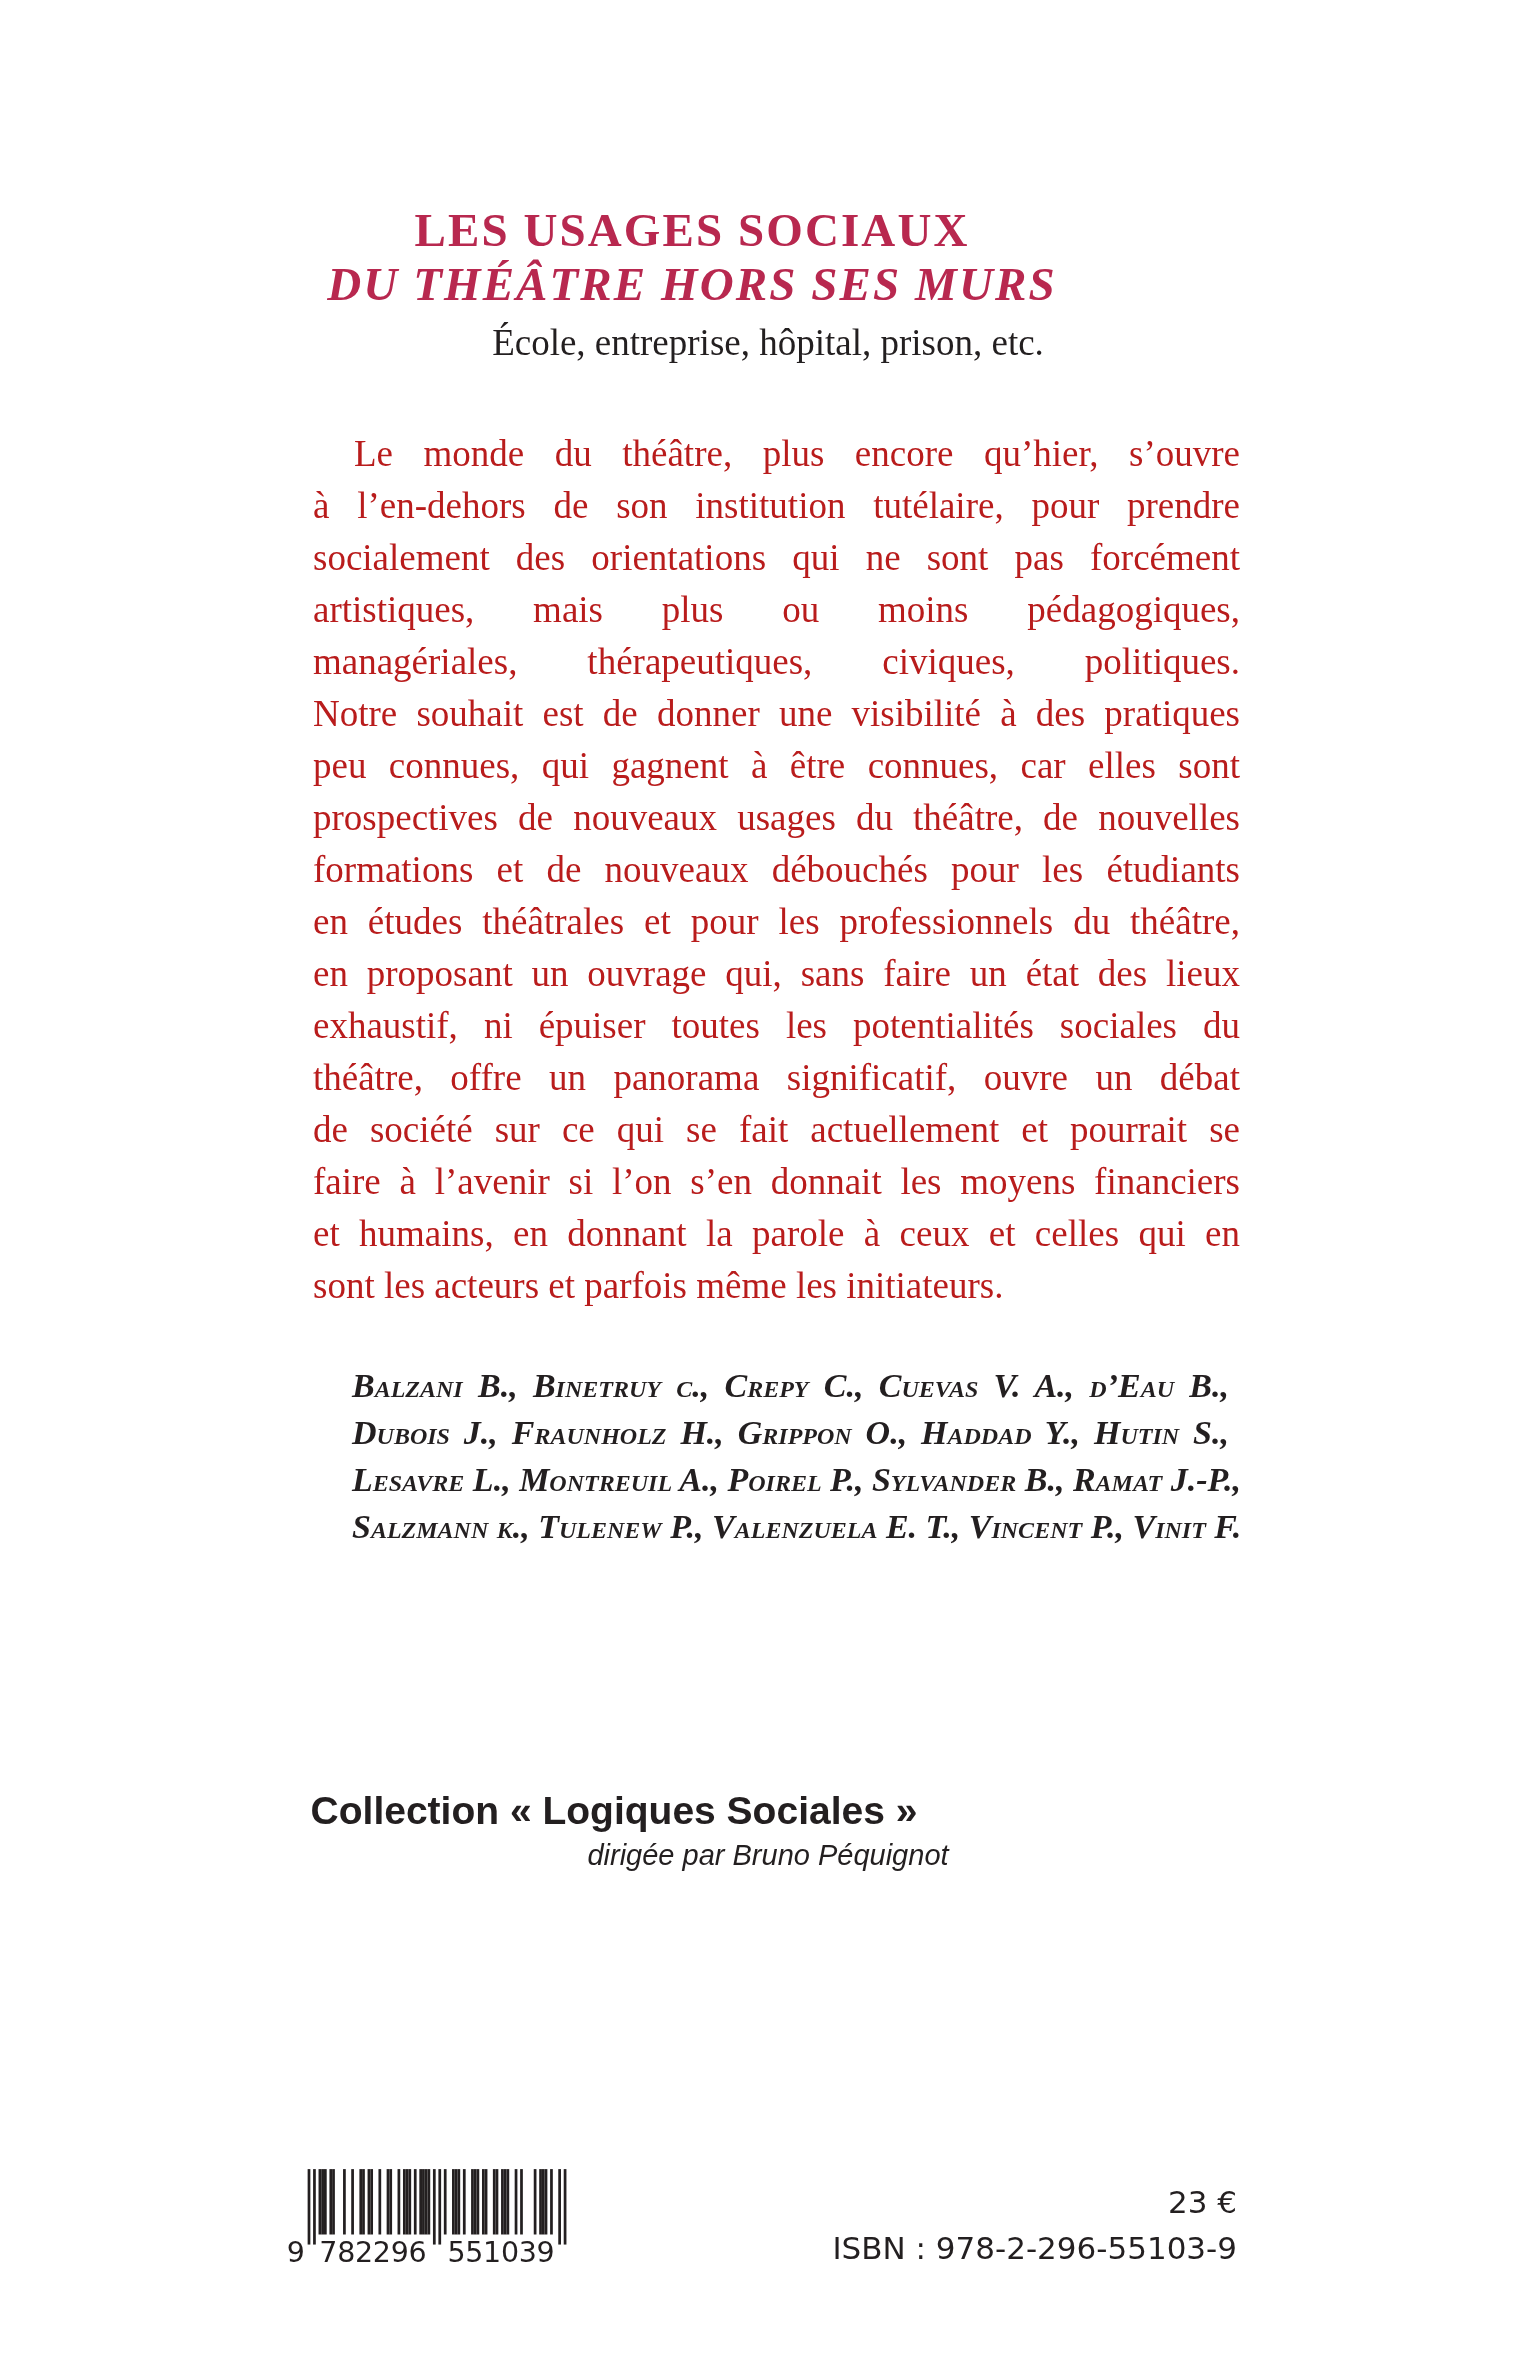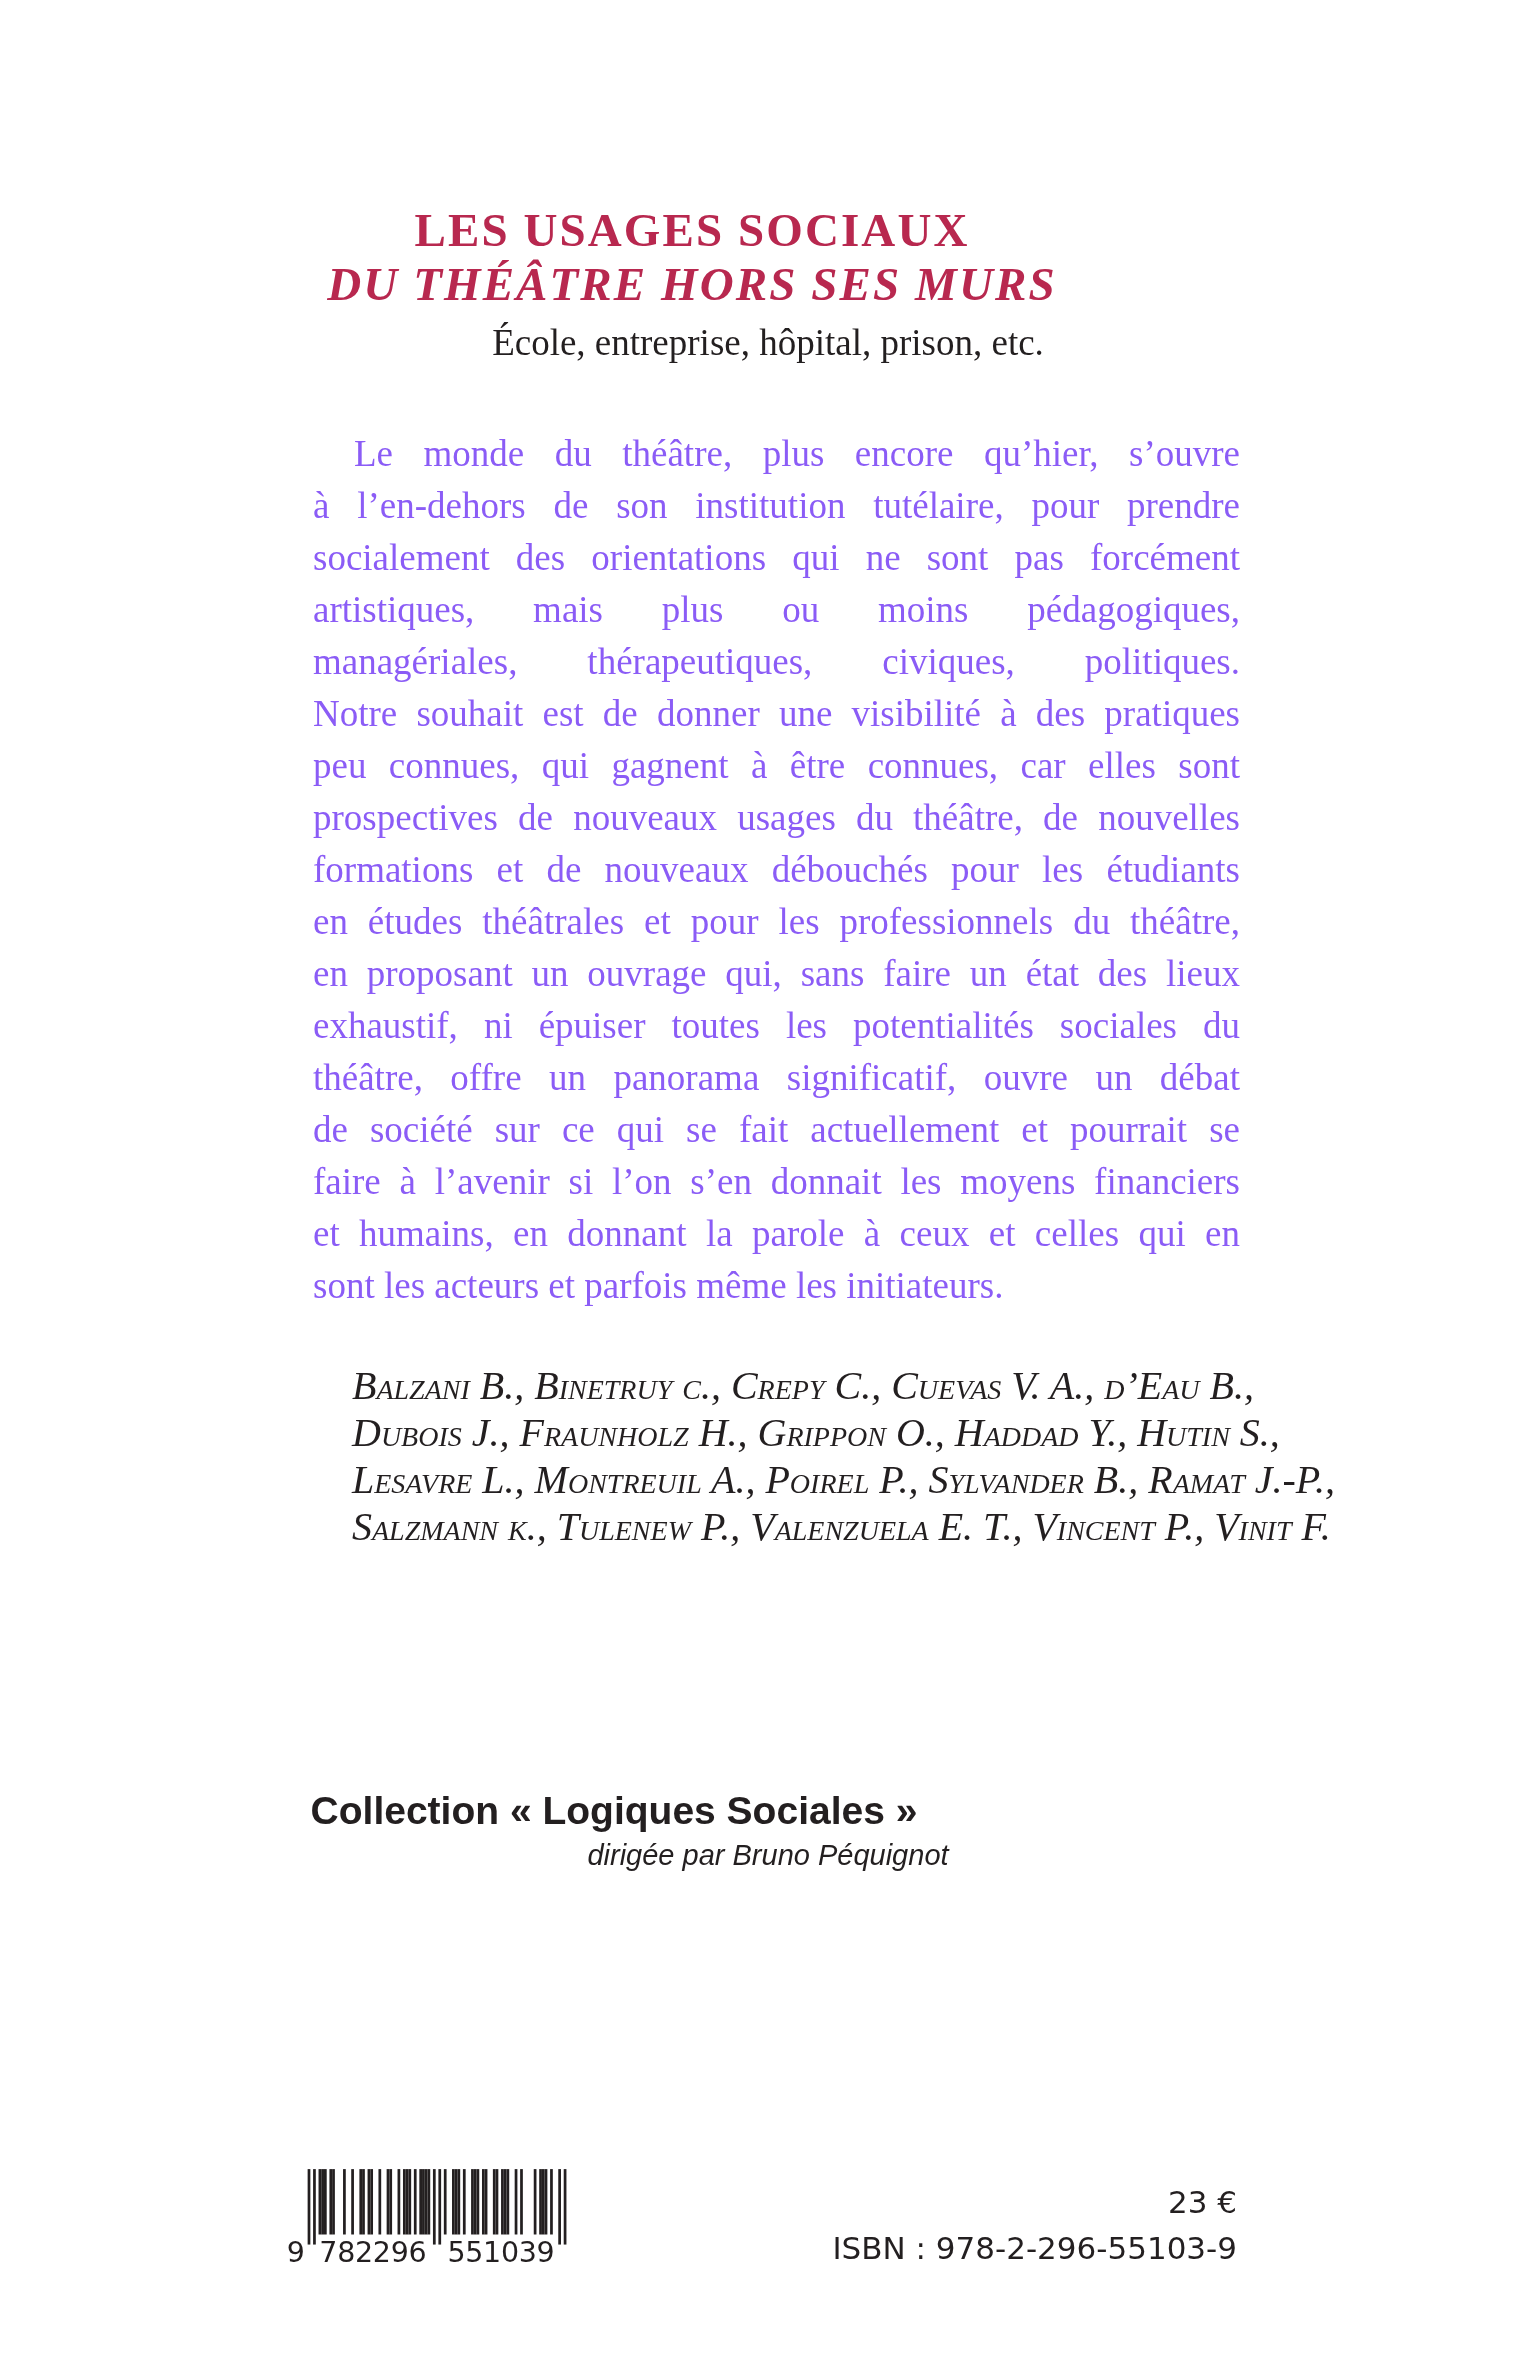--- a/index.html
+++ b/index.html
@@ -16,33 +16,33 @@
   .title-2 { top: 261px; font-style: italic; }
   .subtitle {
     position: absolute; left: 0; width: 1536px; text-align: center;
     font-family: "Liberation Serif", "DejaVu Serif", serif;
     font-size: 37px; color: #231f20; top: 324px; line-height: 1; white-space: nowrap;
   }
 
   .body-text {
     position: absolute; left: 313px; top: 428px; width: 927px;
     font-family: "Liberation Serif", "DejaVu Serif", serif;
-    font-size: 37px; line-height: 52px; color: #8b5cf6;
+    font-size: 37px; line-height: 52px; color: #b91c1c;
   }
   .body-line {
     display: block; height: 52px; white-space: nowrap;
     text-align: justify; text-align-last: justify;
   }
   .body-line.first { padding-left: 41px; }
   .body-line.last { text-align-last: left; }
 
   .contributors {
     position: absolute; left: 352px; top: 1362px; width: 877px;
     font-family: "Liberation Serif", "DejaVu Serif", serif;
-    font-style: italic; font-size: 40px; line-height: 47px; color: #231f20;
+    font-style: italic; font-size: 34px; line-height: 47px; color: #231f20; font-weight: bold;
   }
   .contrib-line { display: block; height: 47px; white-space: nowrap; text-align: justify; text-align-last: justify; }
   .sc { font-variant: small-caps; }
 
   .collection {
     position: absolute; left: 0; width: 1228px; top: 1791px; text-align: center;
     font-family: "Liberation Sans", "DejaVu Sans", sans-serif;
     font-weight: bold; font-size: 39px; line-height: 1; color: #231f20; white-space: nowrap;
   }
   .director {

